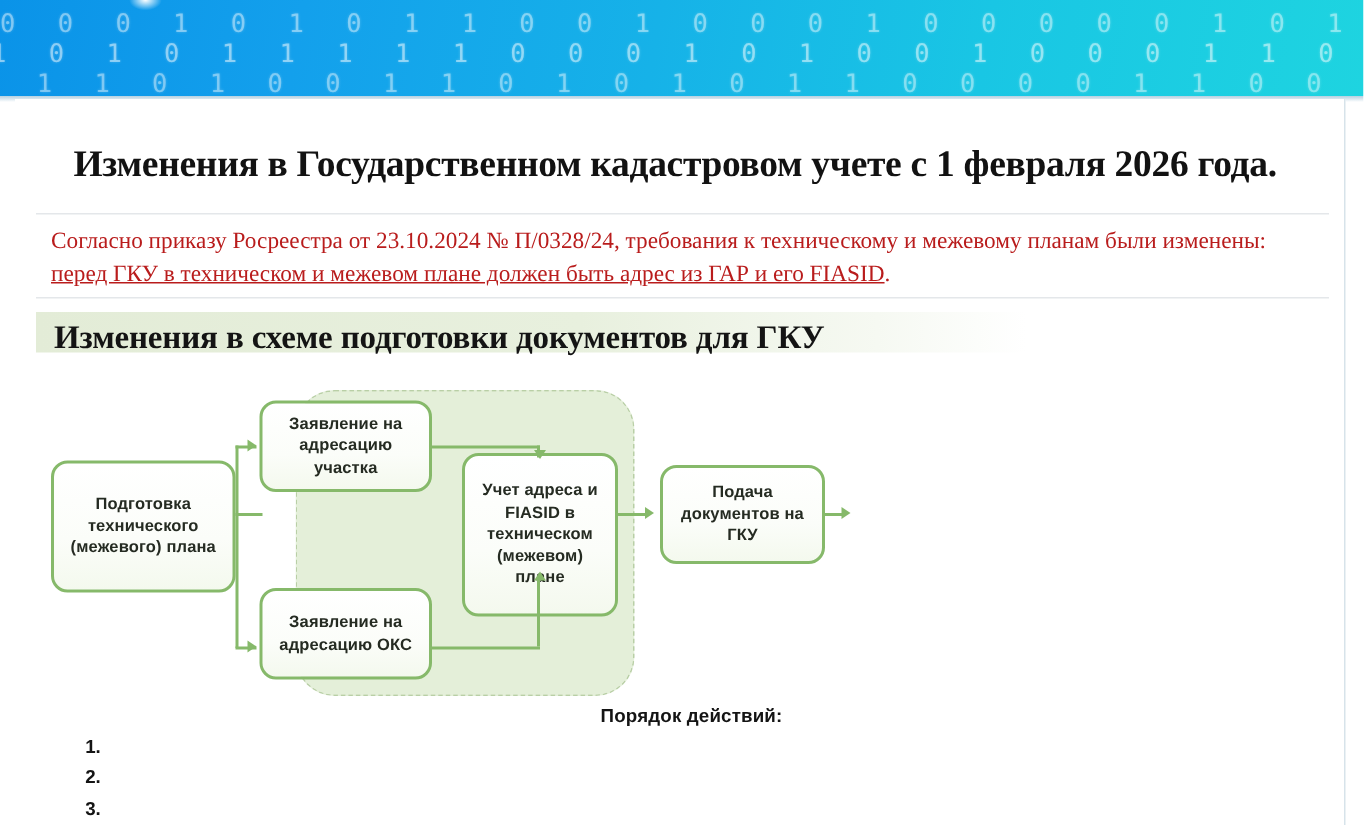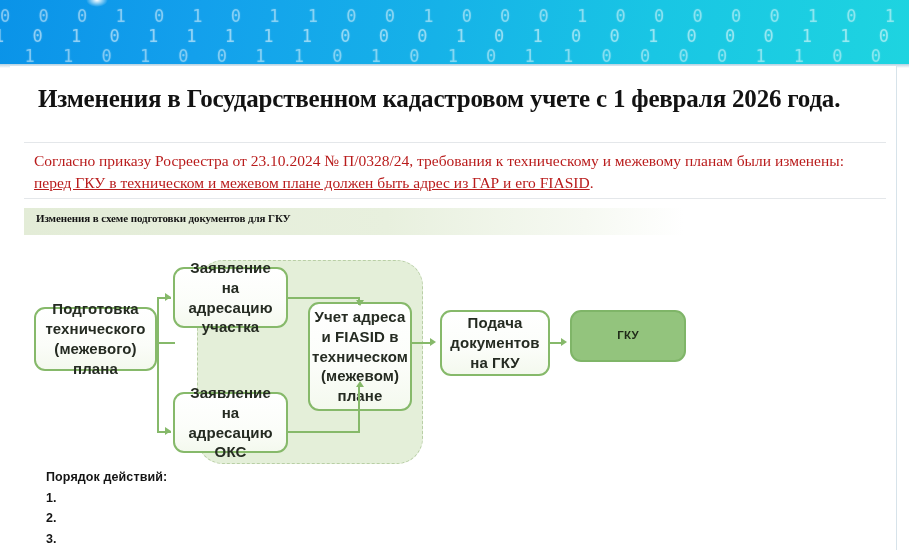--- a/index.html
+++ b/index.html
@@ -36,21 +36,21 @@
     background:linear-gradient(180deg,rgba(120,170,200,.55),rgba(255,255,255,0));
   }
 
   
   .page{
     position:absolute;left:10px;top:66px;width:887px;height:484px;
     background:#fff;border-right:1px solid #d7e3ea;box-sizing:border-box;
   }
 
   h1.title{
-    position:absolute;left:24px;top:14px;width:840px;margin:4px;
+    position:absolute;left:24px;top:14px;width:840px;margin:15px;
     font-family:"Liberation Serif","DejaVu Serif",serif;
     font-weight:700;font-size:25px;line-height:1.22;color:#121212;
     letter-spacing:-.2px;
   }
   .rule{position:absolute;left:14px;width:862px;height:1px;background:#e4e7ea;}
   .rule.r-a{top:76px;}
   .rule.r-b{top:132px;}
 
   p.lead{
     position:absolute;left:24px;top:84px;width:848px;margin:0;
@@ -59,41 +59,41 @@
   }
   p.lead .u{text-decoration:underline;}
 
   .section-bar{
     position:absolute;left:14px;top:142px;width:660px;height:27px;
     background:linear-gradient(90deg,#e3ecd7 0%,#e8f0de 55%,#f6f9f2 85%,#ffffff 100%);
   }
   .section-bar span{
     position:absolute;left:12px;top:4px;
     font-family:"Liberation Serif","DejaVu Serif",serif;
-    font-weight:700;font-size:11px;color:#141414;letter-spacing:-.1px;
+    font-weight:700;font-size:22px;color:#141414;letter-spacing:-.1px;
   }
 
   
   .diagram{position:absolute;left:0;top:176px;width:887px;height:226px;}
   .dashed-group{
     position:absolute;left:187px;top:18px;width:226px;height:204px;
     background:#e4efd9;border:1px dashed #b9cfa6;border-radius:26px;box-sizing:border-box;
   }
   .node{
     position:absolute;box-sizing:border-box;
     border:2px solid #86b96a;border-radius:11px;
     background:linear-gradient(180deg,#ffffff 0%,#fbfdf9 60%,#f4f9ee 100%);
     display:flex;align-items:center;justify-content:center;text-align:center;
-    color:#252b22;font-size:15px;line-height:1.32;font-weight:700;
+    color:#252b22;font-size:11px;line-height:1.32;font-weight:700;
     letter-spacing:.1px;padding:3px 5px;
   }
   .node.solid{
     background:#93c47d;border-color:#7fb568;color:#1f2a18;font-size:11.5px;
   }
-  .n-prep  {left:24px;  top:65px;  width:123px;height:64px;}
+  .n-prep  {left:24px;  top:65px;  width:123px;height:88px;}
   .n-app1  {left:163px; top:25px;  width:115px;height:61px;}
   .n-app2  {left:163px; top:150px; width:115px;height:61px;}
   .n-fias  {left:298px; top:60px;  width:104px;height:109px;}
   .n-podacha{left:430px;top:68px;  width:110px;height:66px;}
   .n-gku   {left:560px; top:68px;  width:116px;height:52px;}
 
   .ln{position:absolute;background:#86b96a;}
   .ln.h{height:2px;}
   .ln.v{width:2px;}
   .arrow{
@@ -104,21 +104,21 @@
   .arrow.down{
     border-left:4px solid transparent;border-right:4px solid transparent;
     border-top:6px solid #86b96a;border-bottom:0;
   }
   .arrow.up{
     border-left:4px solid transparent;border-right:4px solid transparent;
     border-bottom:6px solid #86b96a;border-top:0;
   }
 
   
-  .order{position:absolute;left:36px;top:404px;width:830px;}
+  .order{position:absolute;left:36px;top:404px;width:830px;text-align:center;}
   .order .otitle{
     font-size:12.5px;font-weight:700;color:#141414;margin-bottom:4px;letter-spacing:.1px;
   }
   .order .row{display:flex;font-size:12.5px;color:#141414;line-height:1.62;}
   .order .num{width:32px;flex:0 0 32px;font-weight:700;}
   .lnk{color:#3a56c8;text-decoration:underline;}
   .lnk.v2{color:#5b4fb0;}
 </style>
 </head>
 <body>
@@ -148,21 +148,20 @@
 
     <div class="diagram">
 
       <div class="dashed-group"></div>
 
       <div class="node n-prep">Подготовка технического (межевого) плана</div>
       <div class="node n-app1">Заявление на адресацию участка</div>
       <div class="node n-app2">Заявление на адресацию ОКС</div>
       <div class="node n-fias">Учет адреса и FIASID в техническом (межевом) плане</div>
       <div class="node n-podacha">Подача документов на ГКУ</div>
-      <div class="node solid n-gku">ГКУ</div>
 
       <div class="ln h" style="left:147px;top:100px;width:18px;"></div>
       <div class="ln v" style="left:147px;top:55px;height:135px;"></div>
       <div class="ln h" style="left:147px;top:55px;width:14px;"></div>
       <div class="arrow" style="left:155px;top:51px;"></div>
       <div class="ln h" style="left:147px;top:189px;width:14px;"></div>
       <div class="arrow" style="left:155px;top:185px;"></div>
 
       <div class="ln h" style="left:278px;top:55px;width:72px;"></div>
       <div class="ln v" style="left:348px;top:55px;height:8px;"></div>

